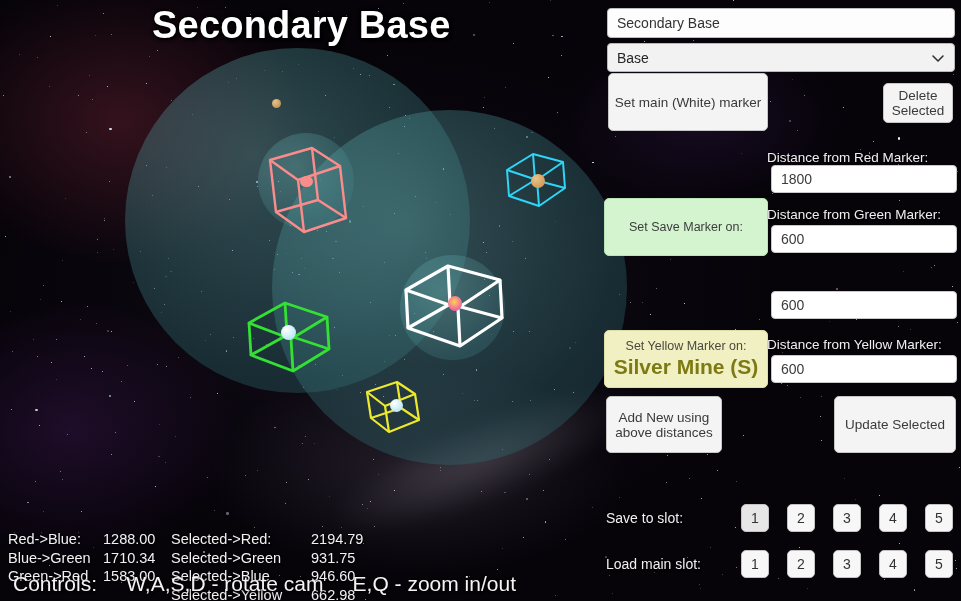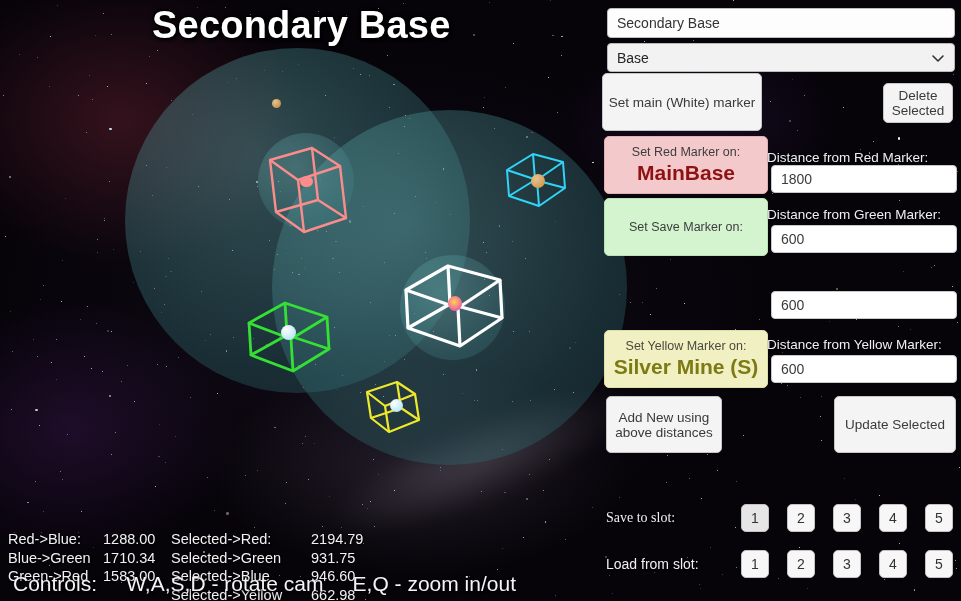--- a/index.html
+++ b/index.html
@@ -94,21 +94,21 @@
     margin-left:auto;width:14px;height:14px;display:block;
   }
 
   .btn{
     position:absolute;box-sizing:border-box;
     background:#f4f4f4;border:1px solid #c6c6c6;border-radius:5px;
     color:#3a3a3a;font-size:13.5px;
     display:flex;align-items:center;justify-content:center;text-align:center;
     line-height:15px;
   }
-  .btn-main{left:2px;top:73px;width:160px;height:58px;}
+  .btn-main{left:8px;top:73px;width:160px;height:58px;}
   .btn-delete{left:283px;top:83px;width:70px;height:40px;}
 
   .mbtn{
     position:absolute;box-sizing:border-box;border-radius:5px;
     display:flex;flex-direction:column;align-items:center;justify-content:center;
     width:164px;height:58px;left:4px;
   }
   .mbtn .cap{font-size:12.5px;line-height:15px;color:#3d3d3d;}
   .mbtn .val{font-size:21px;line-height:25px;font-weight:bold;}
 
@@ -706,24 +706,20 @@
 
     <div class="btn btn-main">Set main (White) marker</div>
 
     <div class="btn btn-delete">
       <span style="display:block;">
         <span style="display:block;">Delete</span>
         <span style="display:block;">Selected</span>
       </span>
     </div>
 
-    <div class="mbtn m-red">
-      <span class="cap">Set Red Marker on:</span>
-      <span class="val">MainBase</span>
-    </div>
     <div class="dlabel d1-l">Distance from Red Marker:</div>
     <div class="dfield d1-f">1800</div>
 
     <div class="mbtn m-green">
       <span class="cap">Set Save Marker on:</span>
     </div>
     <div class="dlabel d2-l">Distance from Green Marker:</div>
     <div class="dfield d2-f">600</div>
 
     <div class="dfield d3-f">600</div>
@@ -737,32 +733,32 @@
 
     <div class="btn btn-update">Update Selected</div>
     <div class="btn btn-addnew">
       <span style="display:block;">
         <span style="display:block;">Add New using</span>
         <span style="display:block;">above distances</span>
       </span>
     </div>
 
     <div class="slotrow row-save">
-      <span class="slbl" style="width:135px;display:inline-block;font-family:Liberation Serif, serif;">Save to slot:</span>
+      <span class="slbl" style="width:135px;display:inline-block;">Save to slot:</span>
       <span class="slots">
         <span class="slot first dim">1</span>
         <span class="slot">2</span>
         <span class="slot">3</span>
         <span class="slot">4</span>
         <span class="slot">5</span>
       </span>
     </div>
 
     <div class="slotrow row-load">
-      <span class="slbl" style="width:135px;display:inline-block;">Load from slot:</span>
+      <span class="slbl" style="width:135px;display:inline-block;">Load main slot:</span>
       <span class="slots">
         <span class="slot first">1</span>
         <span class="slot">2</span>
         <span class="slot">3</span>
         <span class="slot">4</span>
         <span class="slot">5</span>
       </span>
     </div>
 
   </div>

